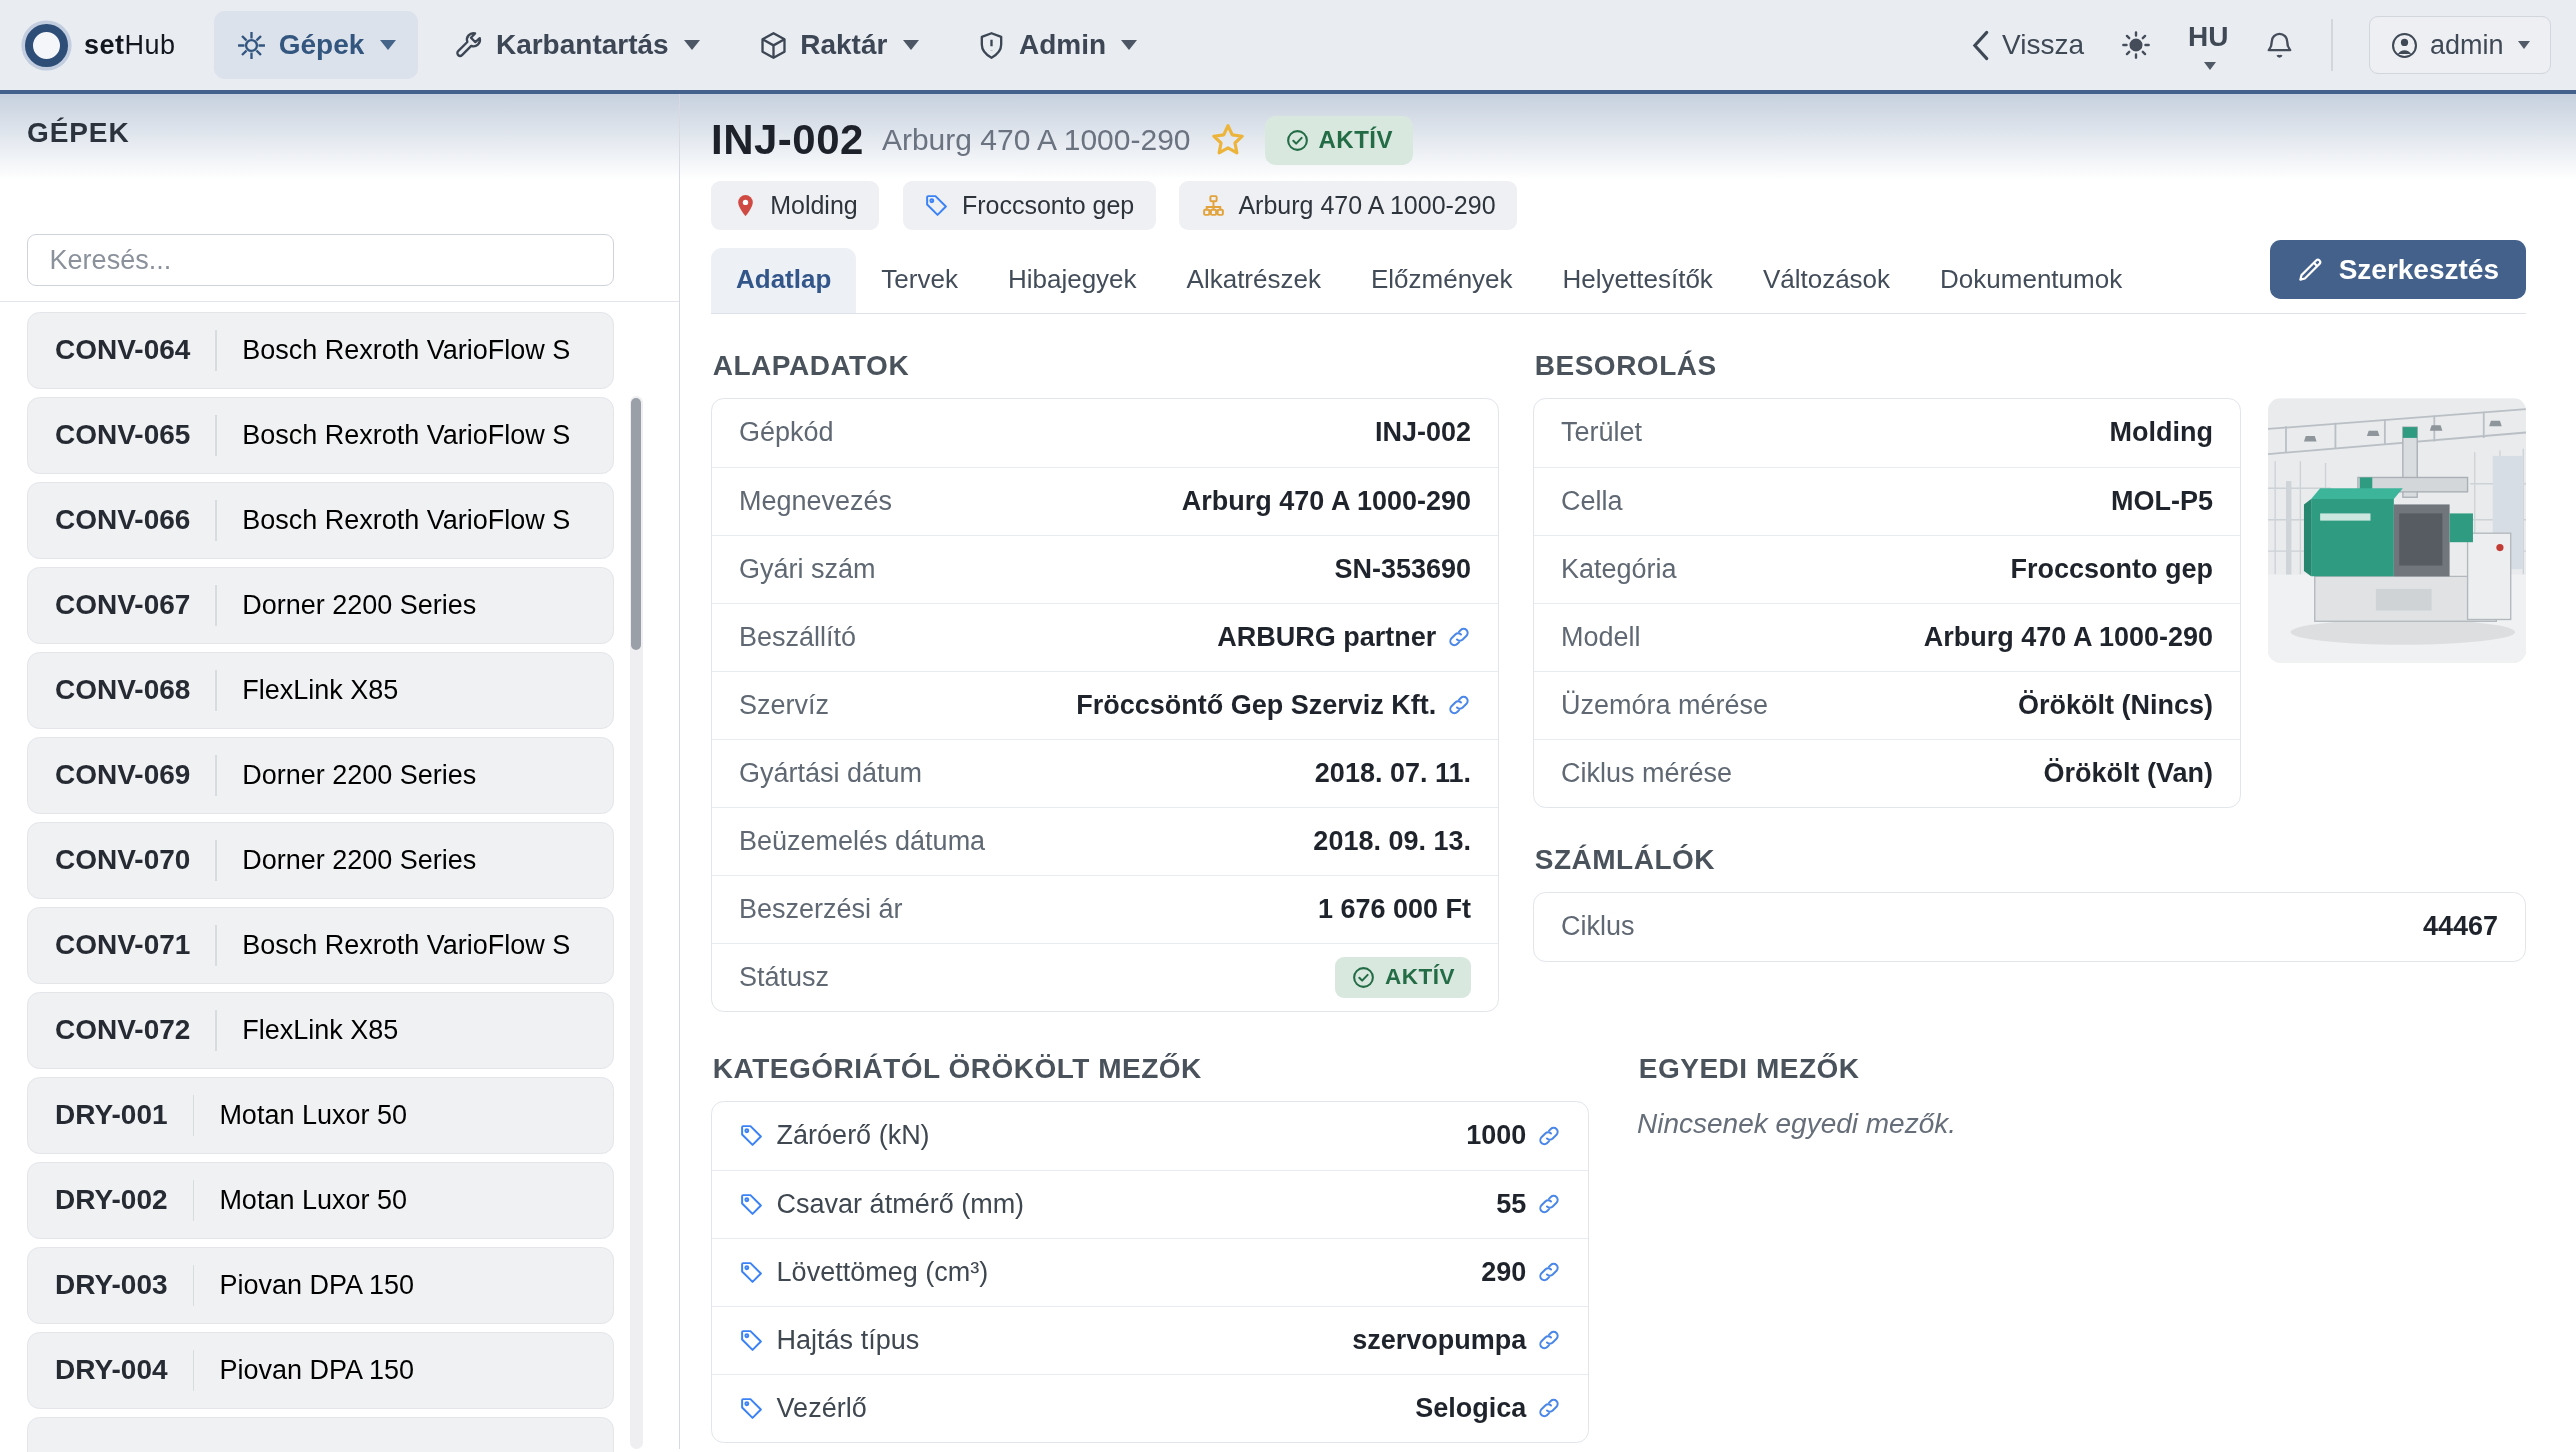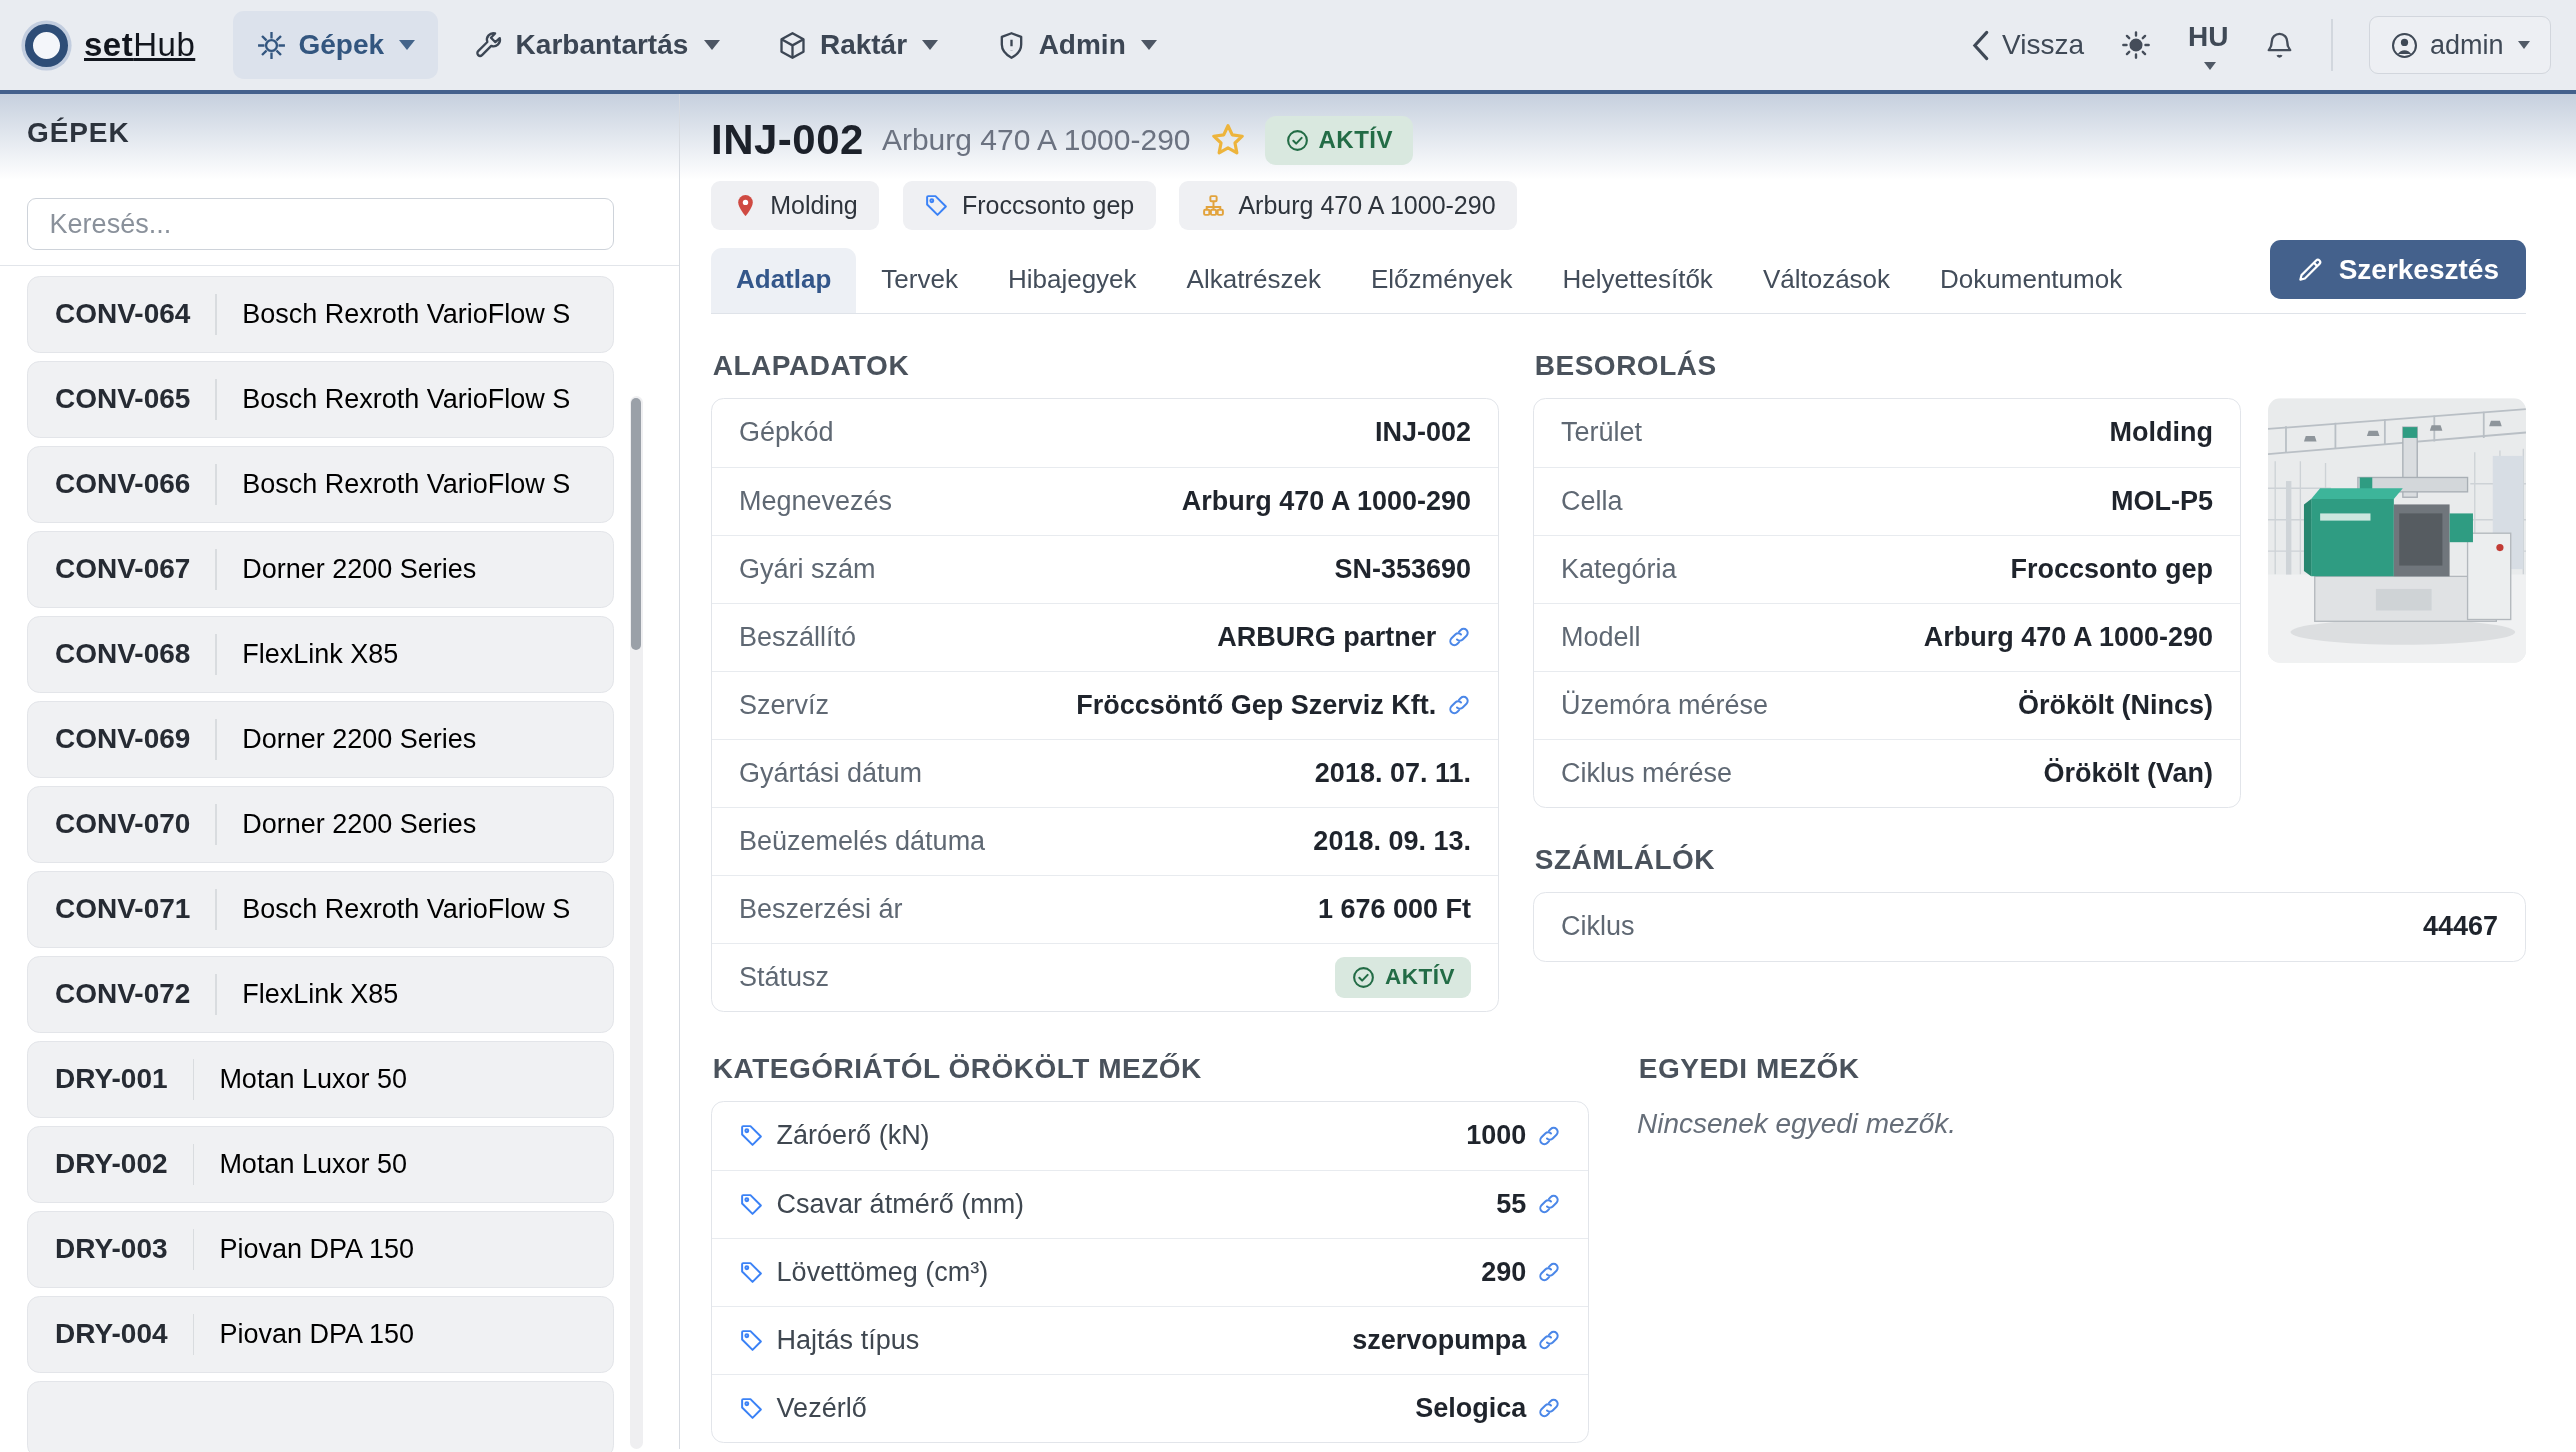--- a/index.html
+++ b/index.html
@@ -4,21 +4,21 @@
 <style>
   * { margin:0; padding:0; box-sizing:border-box; }
   html,body { width:2576px; height:1453px; overflow:hidden; }
   body { font-family:"Liberation Sans","DejaVu Sans",sans-serif; background:#ffffff; color:#20252d; }
 
   
   .topbar { height:94px; background:#e9ecf1; border-bottom:4.5px solid #44618c;
             display:flex; align-items:center; padding:0 25px; }
   .logo-ring { width:43px; height:43px; border-radius:50%; border:8px solid #2e4d77;
                box-shadow:0 0 0 3.6px #c2cddf; background:#f4f6fa; margin-right:16px; flex:0 0 auto; }
-  .brand { font-size:33px; color:#12161e; letter-spacing:0.5px; white-space:nowrap;text-decoration:underline; }
+  .brand { font-size:27px; color:#12161e; letter-spacing:0.5px; white-space:nowrap; }
   .brand b { font-weight:800; }
   .nav-menu { display:flex; align-items:center; gap:12.6px; margin-left:38px; }
   .nav-item { display:flex; align-items:center; gap:11.7px; height:68px; padding:0 22.5px;
               border-radius:10.8px; font-size:28px; font-weight:600; color:#3c4654; cursor:pointer; }
   .nav-item svg { width:31px; height:31px; }
   .nav-item.active { background:#dce2ec; color:#33567f; }
   .caret { width:0; height:0; border-left:8px solid transparent; border-right:8px solid transparent;
            border-top:10px solid currentColor; margin-left:3.6px; opacity:.9; }
   .caret.sm { border-left-width:6.3px; border-right-width:6.3px; border-top-width:8px; }
   .top-right { margin-left:auto; display:flex; align-items:center; gap:36px; }
@@ -33,21 +33,21 @@
   
   .page { position:relative; display:flex; height:1355px; background:#fff; }
   .page::before { content:""; position:absolute; left:0; right:0; top:0; height:86px; z-index:0;
                   background:linear-gradient(to bottom,#c6d0de,rgba(255,255,255,0)); pointer-events:none; }
   .sidebar, .main { position:relative; z-index:1; }
 
   
   .sidebar { width:680px; flex:0 0 auto; border-right:1.8px solid #d7dbe1; }
   .sidebar-top { padding:23.4px 0 14.4px 27px; border-bottom:1.8px solid #e2e5ea; }
   .sidebar-heading { font-size:28px; font-weight:700; color:#2c333d; letter-spacing:0.9px; }
-  .search-input { margin-top:49px; width:587px; height:52px; border:1.8px solid #ced3da; border-radius:9px;
+  .search-input { margin-top:85px; width:587px; height:52px; border:1.8px solid #ced3da; border-radius:9px;
                   background:#fff; font-size:27px; padding:0 21.6px; color:#701a75; outline:none;
                   font-family:inherit; display:block; }
   .search-input::placeholder { color:#8a919b; }
   .machine-list { padding:10px 0 0 27px; position:relative; }
   .machine-card { width:587px; height:77px; border-radius:12.6px; background:#f0f1f3; border:1.8px solid #e3e5e9;
                   display:flex; align-items:center; padding:0 27px; margin-bottom:8px; cursor:pointer; }
   .m-code { font-size:28px; font-weight:700; color:#262b33; white-space:nowrap; }
   .m-sep { width:1.8px; height:41px; background:#d9dcdf; margin:0 25px; flex:0 0 auto; }
   .m-model { font-size:27px; color:#000000; white-space:nowrap; }
   .sb-track { position:absolute; top:302px; bottom:0; right:36px; width:13.5px;

